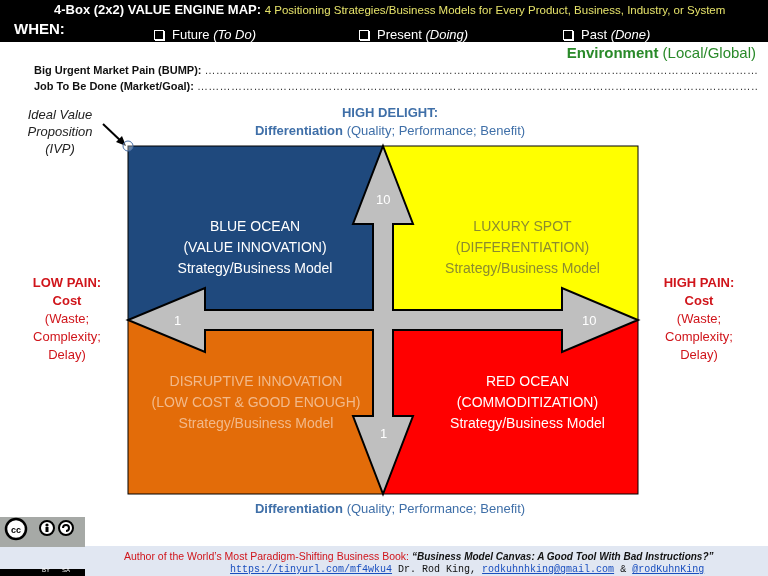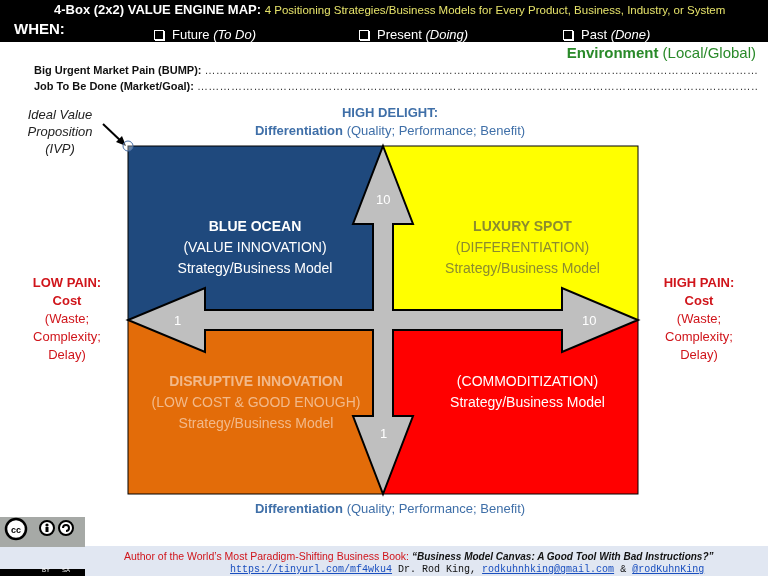--- a/index.html
+++ b/index.html
@@ -25,21 +25,21 @@
 
     .axis-label { position: absolute; text-align: center; font-size: 13px; color: #3f6fa8; line-height: 18px; white-space: nowrap; }
     .axis-label b { font-weight: bold; }
 
     .pain { position: absolute; text-align: center; font-size: 13px; color: #d0151b; line-height: 18px; width: 110px; }
     .pain b { font-weight: bold; }
 
     svg.diagram { position: absolute; left: 0; top: 0; }
 
     .quad-text { position: absolute; text-align: center; font-size: 14px; line-height: 21px; white-space: nowrap; }
-    .quad-text .h { font-weight: bold; text-align: center; }
+    .quad-text .h { font-weight: normal; text-align: center; }
 
     .arrow-num { position: absolute; font-size: 13px; font-weight: normal; color: #ffffff; }
 
     .footer { position: absolute; left: 0; top: 546px; width: 768px; height: 30px; background: #e1e7f2; }
     .cc-badge { position: absolute; left: 0; top: 517px; width: 85px; height: 30px; background: #a6a9a6; }
     .cc-strip { position: absolute; left: 0; top: 569px; width: 85px; height: 7px; background: #000; }
     .footer-line1 { position: absolute; left: 124px; top: 550px; font-size: 10.5px; color: #d0151b; white-space: nowrap; }
     .footer-line1 .book { color: #111; font-weight: bold; font-style: italic; font-size: 10px; }
     .footer-line2 { position: absolute; left: 230px; top: 564px; font-size: 10px; color: #111; white-space: nowrap; font-family: Liberation Mono, monospace; }
     .footer-line2 .link { color: #1a4fbf; text-decoration: underline; }
@@ -133,20 +133,21 @@
   <div class="h">LUXURY SPOT</div>
   <div>(DIFFERENTIATION)</div>
   <div>Strategy/Business Model</div>
 </div>
 <div class="quad-text" style="left:138px; top:371px; width:236px; color:#f2b98a;">
   <div class="h">DISRUPTIVE INNOVATION</div>
   <div>(LOW COST &amp; GOOD ENOUGH)</div>
   <div>Strategy/Business Model</div>
 </div>
 <div class="quad-text" style="left:420px; top:371px; width:215px; color:#ffffff;">
+  <div class="h">RED OCEAN</div>
   <div>(COMMODITIZATION)</div>
   <div>Strategy/Business Model</div>
 </div>
 
 <div class="footer"></div>
 <div class="cc-badge">
   <svg width="85" height="30" viewBox="0 0 85 30">
     <circle cx="16" cy="12" r="10" fill="#fff" stroke="#000" stroke-width="2.5"></circle>
     <text x="16" y="16" font-size="9" font-weight="bold" text-anchor="middle" font-family="Liberation Sans, sans-serif" fill="#000">cc</text>
     <circle cx="47" cy="11" r="7" fill="#fff" stroke="#000" stroke-width="2"></circle>

